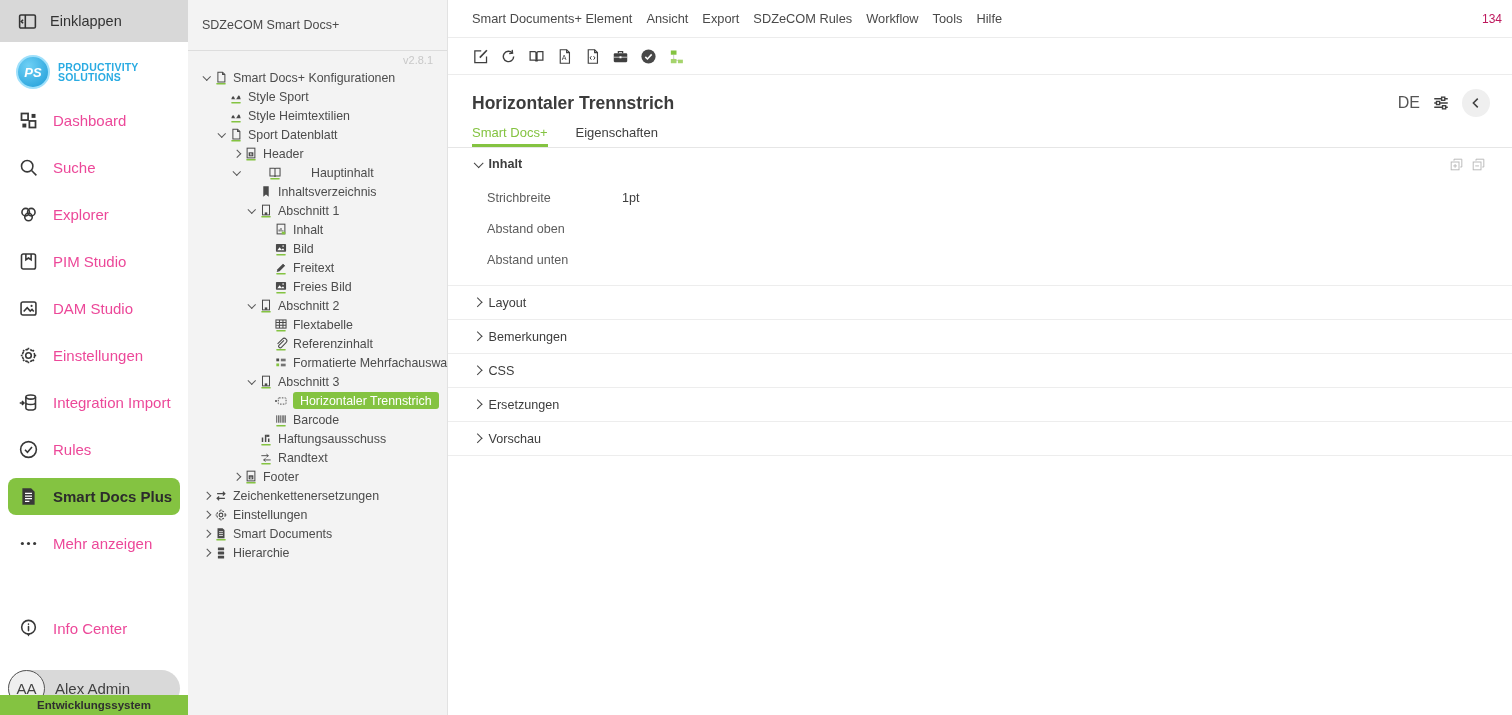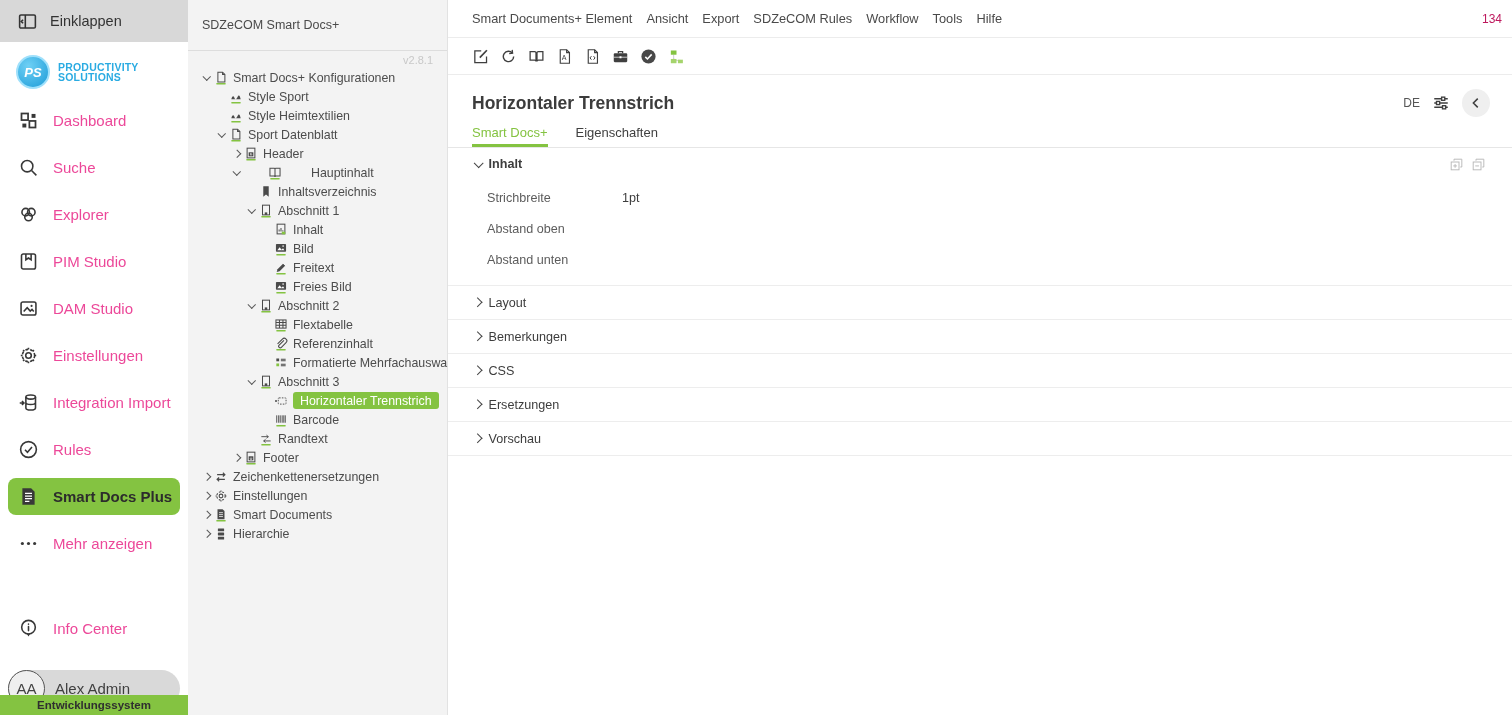--- a/index.html
+++ b/index.html
@@ -40,21 +40,21 @@
   
   .main { flex:1; background:#fff; display:flex; flex-direction:column; }
   .menubar { height:38px; border-bottom:1px solid #ececec; display:flex; align-items:center; padding:0 10px 0 24px; gap:14px; font-size:12.8px; color:#4a4a4a; }
   .menubar .mi { cursor:pointer; }
   .menu-right { margin-left:auto; font-size:12px; color:#be185d; }
   .toolbar { height:37px; border-bottom:1px solid #ececec; display:flex; align-items:center; padding-left:24px; gap:11px; }
   .tb-ic { width:17px; height:17px; color:#3f3f3f; cursor:pointer; }
   .title-row { height:46px; display:flex; align-items:center; padding:10px 22px 0 24px; }
   .page-title { font-size:17.5px; font-weight:bold; color:#3c3c3c; }
   .title-right { margin-left:auto; display:flex; align-items:center; gap:12px; }
-  .lang { font-size:12px; color:#555; }
+  .lang { font-size:16px; color:#555; }
   .hd-ic { width:18px; height:18px; color:#3f3f3f; cursor:pointer; }
   .circle-btn { width:28px; height:28px; border-radius:50%; background:#efefef; display:flex; align-items:center; justify-content:center; cursor:pointer; }
   .circle-btn .hd-ic { width:14px; height:14px; }
   .tabs { height:27px; display:flex; align-items:flex-end; gap:28px; padding-left:24px; border-bottom:1px solid #e6e6e6; }
   .tab { font-size:13px; color:#3f3f3f; padding-bottom:7px; cursor:pointer; }
   .tab.active { color:#84c341; border-bottom:3px solid #84c341; padding-bottom:4px; }
   .sections { display:flex; flex-direction:column; }
   .section { border-bottom:1px solid #ededed; }
   .sec-head { height:32px; display:flex; align-items:center; padding:0 26px; gap:8px; cursor:pointer; }
   .sec-head.collapsed { height:33px; }
@@ -425,20 +425,31 @@
         </div>
         <div class="tree-row" style="padding-left: 72px;">
           <span class="tw"></span>
           <span class="tree-ic">
             <svg viewBox="0 0 18 18" stroke="currentColor">
               <path d="M3.5 3v9.5M6 3v9.5M8 3v9.5M10.5 3v9.5M12.6 3v9.5M14.5 3v9.5" stroke-width="1.2"></path>
               <rect x="3" y="15.3" width="12" height="1.9" rx="0.4" fill="#84c341" stroke="none"></rect>
             </svg>
           </span>
           <span class="tree-label">Barcode</span>
+        </div>
+        <div class="tree-row" style="padding-left: 57px;">
+          <span class="tw"></span>
+          <span class="tree-ic">
+            <svg viewBox="0 0 18 18" stroke="currentColor">
+              <path d="M4.5 13V7M8.5 13V3.5M12.5 13V8.5" stroke-width="1.9"></path>
+              <path d="M9.3 3.5h4v2.8h-4z" fill="currentColor" stroke="none"></path>
+              <rect x="3" y="15.3" width="12" height="1.9" rx="0.4" fill="#84c341" stroke="none"></rect>
+            </svg>
+          </span>
+          <span class="tree-label">Haftungsausschuss</span>
         </div>
         <div class="tree-row" style="padding-left: 57px;">
           <span class="tw"></span>
           <span class="tree-ic">
             <svg viewBox="0 0 18 18" fill="none" stroke="currentColor" stroke-width="1.2">
               <path d="M3 6h9m-2.4-2L12 6l-2.4 2M15 11.5H6m2.4-2L6 11.5l2.4 2"></path>
               <rect x="3" y="15.3" width="12" height="1.9" rx="0.4" fill="#84c341" stroke="none"></rect>
             </svg>
           </span>
           <span class="tree-label">Randtext</span>

